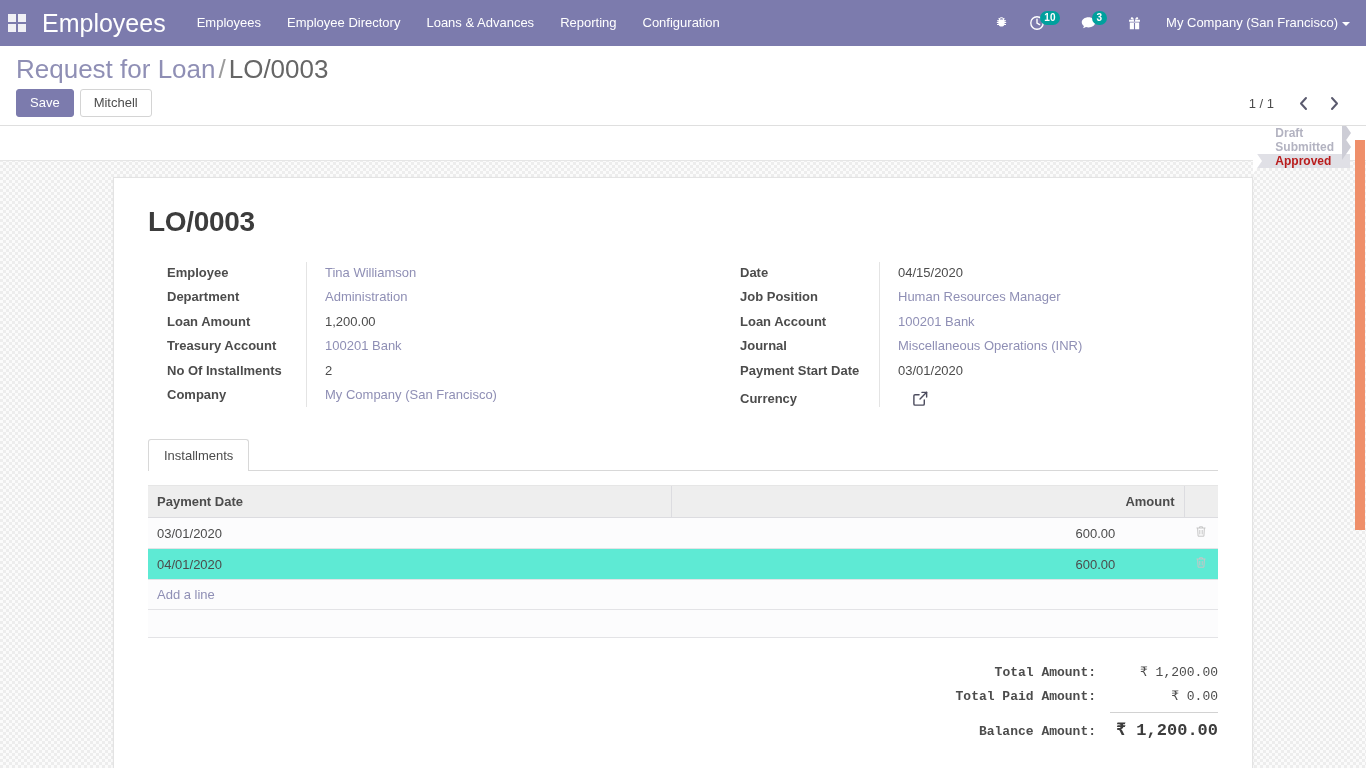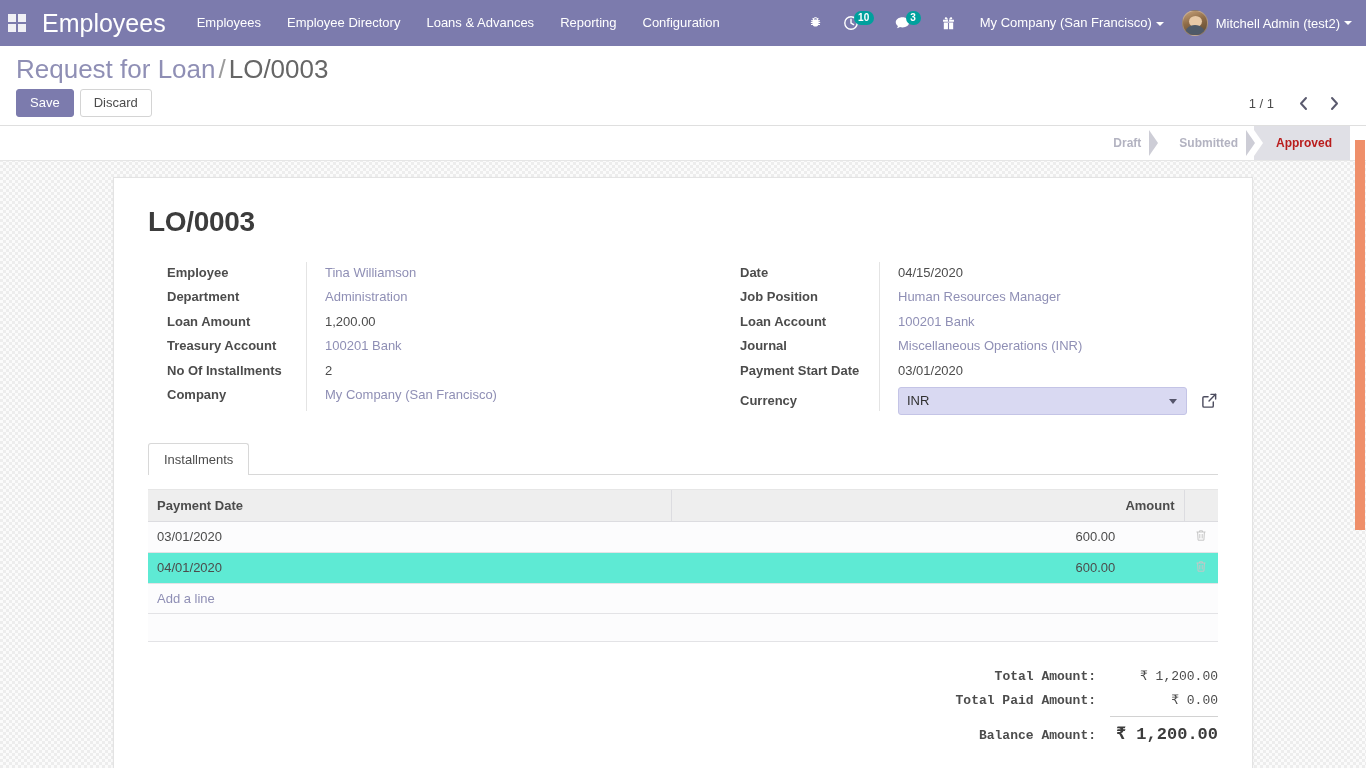--- a/index.html
+++ b/index.html
@@ -150,21 +150,21 @@
 
   
   .status-strip {
     background: #ffffff;
     height: 35px;
     display: flex;
     align-items: stretch;
     justify-content: flex-end;
     border-bottom: 1px solid #e6e6e6;
   }
-  .statusbar { display: flex; align-items: stretch; padding-right: 16px; }
+  .statusbar { display: flex; align-items: stretch; padding-right: 16px; flex-direction: column; }
   .st-item {
     position: relative;
     display: flex; align-items: center;
     padding: 0 16px 0 22px;
     font-size: 12px; font-weight: bold;
     color: #b3b3c1;
     background: transparent;
     cursor: pointer;
   }
   .st-item .arrow-r {
@@ -346,35 +346,30 @@
       <svg width="15" height="15" viewBox="0 0 16 16" fill="#ffffff" aria-hidden="true">
         <path d="M3 6.8h10V14H3V6.8zM2.2 3.9h11.6v2.3H2.2V3.9zM7.4 3.9V14h1.2V3.9H7.4z"></path>
         <path d="M5.4 1.2c-.8 0-1.4.6-1.4 1.3 0 .7.6 1.3 1.4 1.3h2.1L6.6 2c-.2-.5-.7-.8-1.2-.8zm5.2 0c-.5 0-1 .3-1.2.8L8.5 3.8h2.1c.8 0 1.4-.6 1.4-1.3 0-.7-.6-1.3-1.4-1.3z"></path>
       </svg>
     </div>
 
     <div class="company-sel">
       <span>My Company (San Francisco)</span><span class="caret"></span>
     </div>
 
-    <div class="user-box">
-      <span class="avatar"></span>
-      <span class="user-name">Mitchell Admin (test2)</span>
-      <span class="caret"></span>
-    </div>
   </div>
 </div>
 
 <div class="control-panel">
   <div class="breadcrumb">
     <span class="bc-link">Request for Loan</span><span class="bc-sep">/</span><span class="bc-active">LO/0003</span>
   </div>
   <div class="cp-row">
     <div class="btn btn-save">Save</div>
-    <div class="btn btn-discard">Discard</div>
+    <div class="btn btn-discard">Mitchell</div>
     <div class="pager">
       <span class="pager-count">1 / 1</span>
       <span class="pager-btn">
         <svg width="11" height="15" viewBox="0 0 11 15" fill="none" stroke="#5a5a6e" stroke-width="2" stroke-linecap="round" stroke-linejoin="round" aria-hidden="true">
             <path d="M8 2L3 7.5 8 13"></path>
           </svg>
       </span>
       <span class="pager-btn">
         <svg width="11" height="15" viewBox="0 0 11 15" fill="none" stroke="#5a5a6e" stroke-width="2" stroke-linecap="round" stroke-linejoin="round" aria-hidden="true">
             <path d="M3 2l5 5.5L3 13"></path>
@@ -457,24 +452,20 @@
           <div class="f-row">
             <div class="f-label">Journal</div>
             <div class="f-val link">Miscellaneous Operations (INR)</div>
           </div>
           <div class="f-row">
             <div class="f-label">Payment Start Date</div>
             <div class="f-val">03/01/2020</div>
           </div>
           <div class="f-row" style="margin-top:4px;">
             <div class="f-label">Currency</div>
-            <div class="select-field">
-              <span>INR</span>
-              <span class="sel-caret"></span>
-            </div>
             <span class="ext-link-btn">
               <svg width="17" height="17" viewBox="0 0 18 18" fill="none" stroke="#4c4c5e" stroke-width="1.5" stroke-linecap="round" stroke-linejoin="round" aria-hidden="true">
                 <path d="M10.5 2.5h5v5"></path>
                 <path d="M15.5 2.5L8.5 9.5"></path>
                 <path d="M13 10.5v4.3c0 .6-.5 1.2-1.2 1.2H3.2c-.6 0-1.2-.5-1.2-1.2V6.2C2 5.5 2.5 5 3.2 5h4.3"></path>
               </svg>
             </span>
           </div>
         </div>
       </div>

